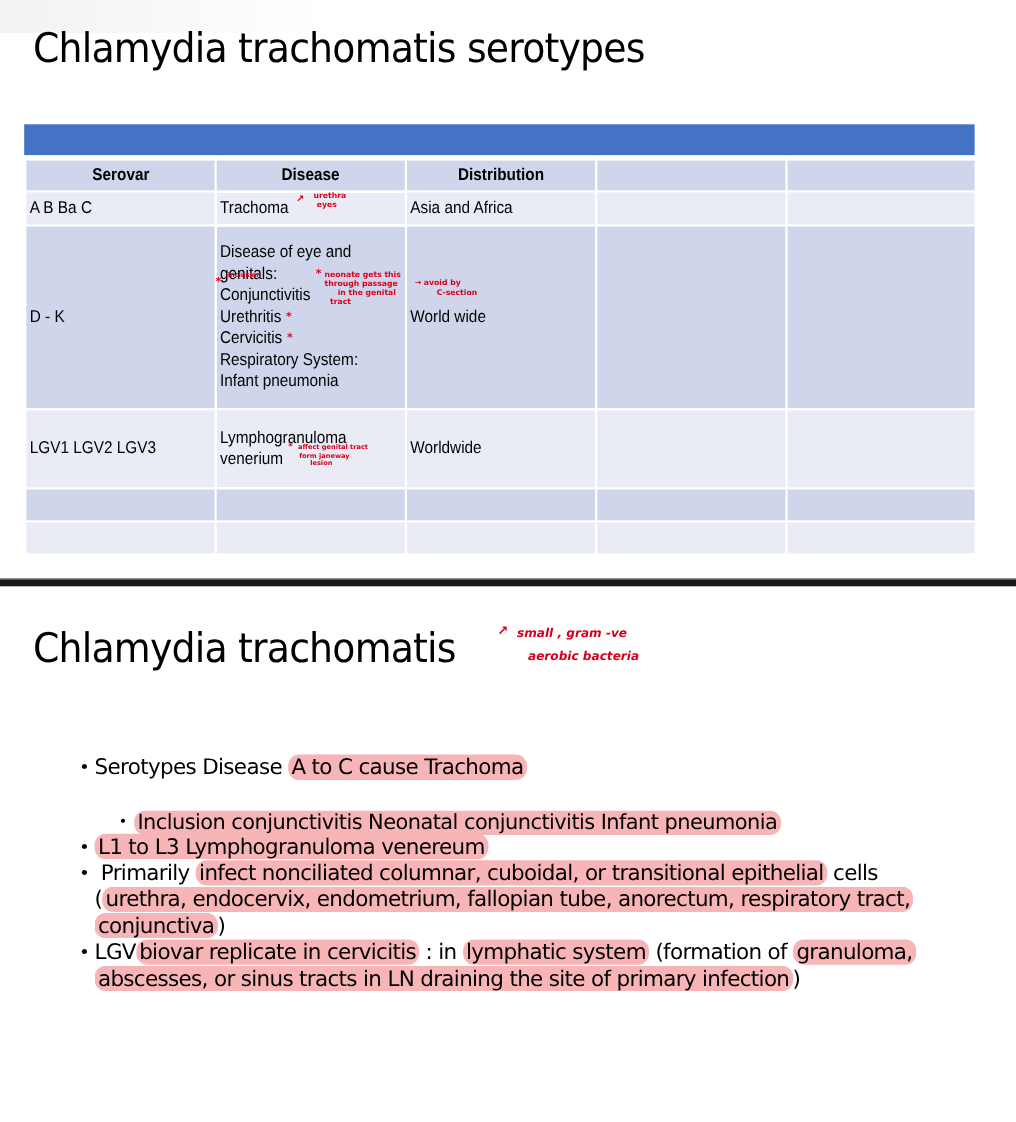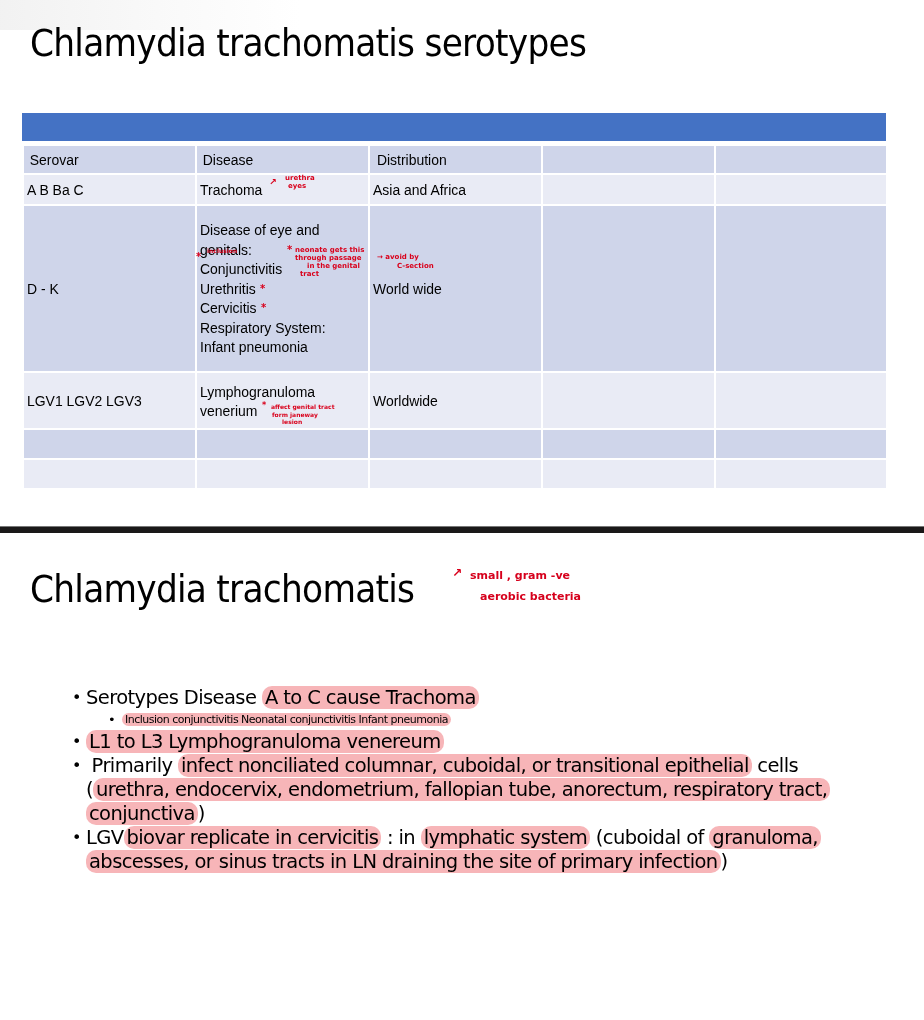--- a/index.html
+++ b/index.html
@@ -27,45 +27,45 @@
     border-collapse: collapse; width: 864px; table-layout: fixed;
     margin-top: 3px;
   }
   table.grid td {
     border: 2px solid #ffffff; padding: 0 3px; vertical-align: middle;
     font-size: 15.5px; line-height: 20px;
     transform-origin: left;
   }
   .row-dark td { background: #cfd5ea; }
   .row-light td { background: #e9ebf5; }
-  .hdr td { font-weight: normal; text-align: left; height: 27px; font-size: 15.5px; }
+  .hdr td { font-weight: bold; text-align: center; height: 27px; font-size: 15.5px; }
   .cell-text { display: inline-block; transform: scaleX(0.9); transform-origin: left; white-space: nowrap; }
   .hdr .cell-text { transform-origin: center; }
   .ink { color: #d9001b; font-family: "DejaVu Sans", sans-serif; font-weight: bold; font-size: 7px; line-height: 7px; position: absolute; white-space: nowrap; }
   .rel { position: relative; }
   .divider {
     position: absolute; left: 0; top: 526px; width: 924px; height: 6px;
     background: #1a1818; border-top: 1px solid #777;
   }
   .slide2-title {
     position: absolute; left: 30px; top: 568px;
     font-family: "DejaVu Sans", sans-serif; font-size: 37px; letter-spacing: -0.8px;
     transform: scaleX(0.93); transform-origin: left top; white-space: nowrap;
   }
   .note-big {
     position: absolute; color: #d6001c; font-family: "DejaVu Sans", sans-serif;
-    font-weight: bold; font-size: 11px; line-height: 18px; white-space: nowrap;
+    font-weight: bold; font-size: 11px; line-height: 18px; white-space: nowrap; font-style: italic;
   }
   .bullets { position: absolute; left: 72px; top: 686px; width: 830px; font-family: "DejaVu Sans", sans-serif; }
   .bl {
     position: relative; font-size: 19.5px; line-height: 24px; padding-left: 14px;
     letter-spacing: -0.6px; white-space: nowrap;
   }
   .bl::before { content: "\2022"; position: absolute; left: 0; top: 0; font-size: 16px; }
-  .bl.sub { padding-left: 50px; font-size: 11px; line-height: 20px; letter-spacing: -0.5px; }
+  .bl.sub { padding-left: 50px; font-size: 19px; line-height: 20px; letter-spacing: -0.5px; margin-top: 28px; }
   .bl.sub::before { left: 36px; font-size: 13px; }
   .bl.wrap { white-space: normal; width: 800px; }
   .hl { background: #f7b5b8; border-radius: 10px; padding: 0 3px; box-decoration-break: clone; -webkit-box-decoration-break: clone; }
 </style>
 </head>
 <body>
 
 <div class="corner-shade"></div>
 
 <div class="slide-title">Chlamydia trachomatis serotypes</div>
@@ -121,21 +121,21 @@
         <span class="ink" style="left:103px;top:65px">tract</span>
         <span class="ink" style="left:180px;top:48px">→  avoid by</span>
         <span class="ink" style="left:200px;top:57px">C-section</span>
         <span class="ink" style="left:63px;top:79px;font-size:10px">*</span>
         <span class="ink" style="left:64px;top:98px;font-size:10px">*</span>
       </td>
       <td><span class="cell-text">World wide</span></td>
       <td></td>
       <td></td>
     </tr>
-    <tr class="row-light" style="height:57px">
+    <tr class="row-light" style="height:72px">
       <td><span class="cell-text">LGV1 LGV2 LGV3</span></td>
       <td class="rel">
         <div style="line-height:19px">
           <div><span class="cell-text">Lymphogranuloma</span></div>
           <div><span class="cell-text">venerium</span></div>
         </div>
         <span class="ink" style="left:65px;top:29px;font-size:8px">*</span>
         <span class="ink" style="left:74px;top:30px;font-size:6px">affect genital tract</span>
         <span class="ink" style="left:75px;top:38px;font-size:6px">form janeway</span>
         <span class="ink" style="left:85px;top:45px;font-size:6px">lesion</span>
@@ -181,16 +181,16 @@
     <span class="hl">L1 to L3 Lymphogranuloma venereum</span>
   </div>
   <div class="bl wrap">
     <span>&nbsp;</span><span>Primarily</span>
     <span class="hl">infect nonciliated columnar, cuboidal, or transitional epithelial</span>
     <span>cells (</span><span class="hl">urethra, endocervix, endometrium, fallopian tube, anorectum, respiratory tract, conjunctiva</span><span>)</span>
   </div>
   <div class="bl wrap">
     <span>LGV</span><span class="hl">biovar replicate in cervicitis</span><span> : in</span>
     <span class="hl">lymphatic system</span>
-    <span>(cuboidal of</span>
+    <span>(formation of</span>
     <span class="hl">granuloma, abscesses, or sinus tracts in LN draining the site of primary infection</span><span>)</span>
   </div>
 </div>
 
 </body></html>

